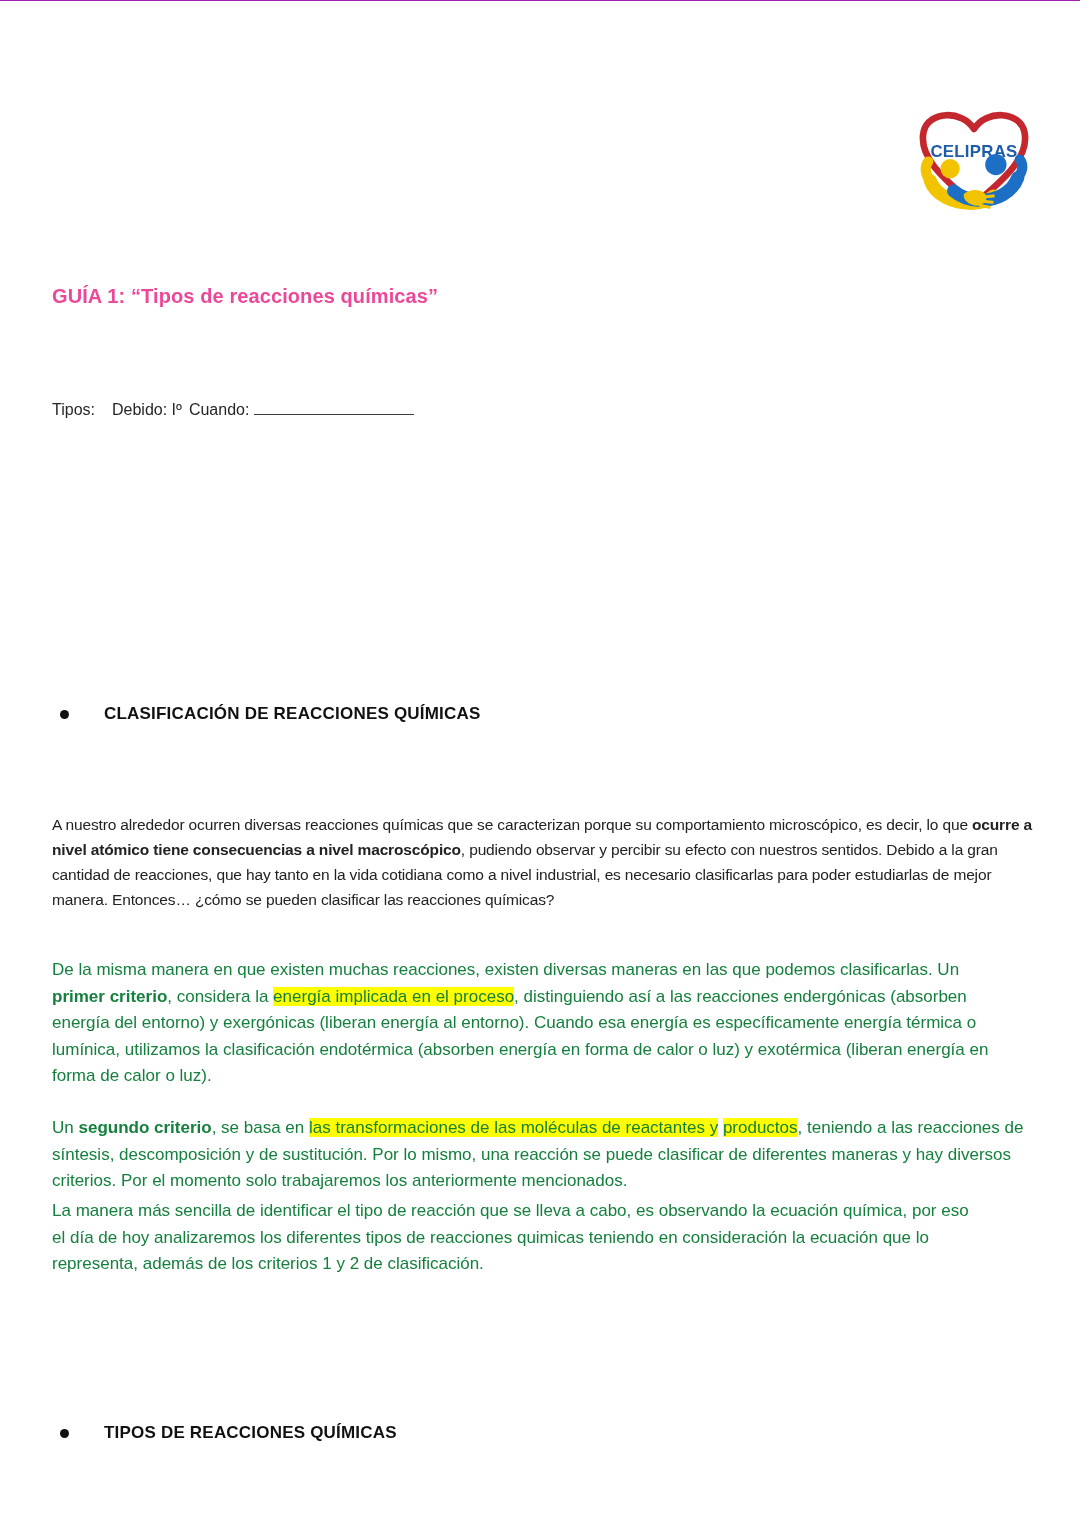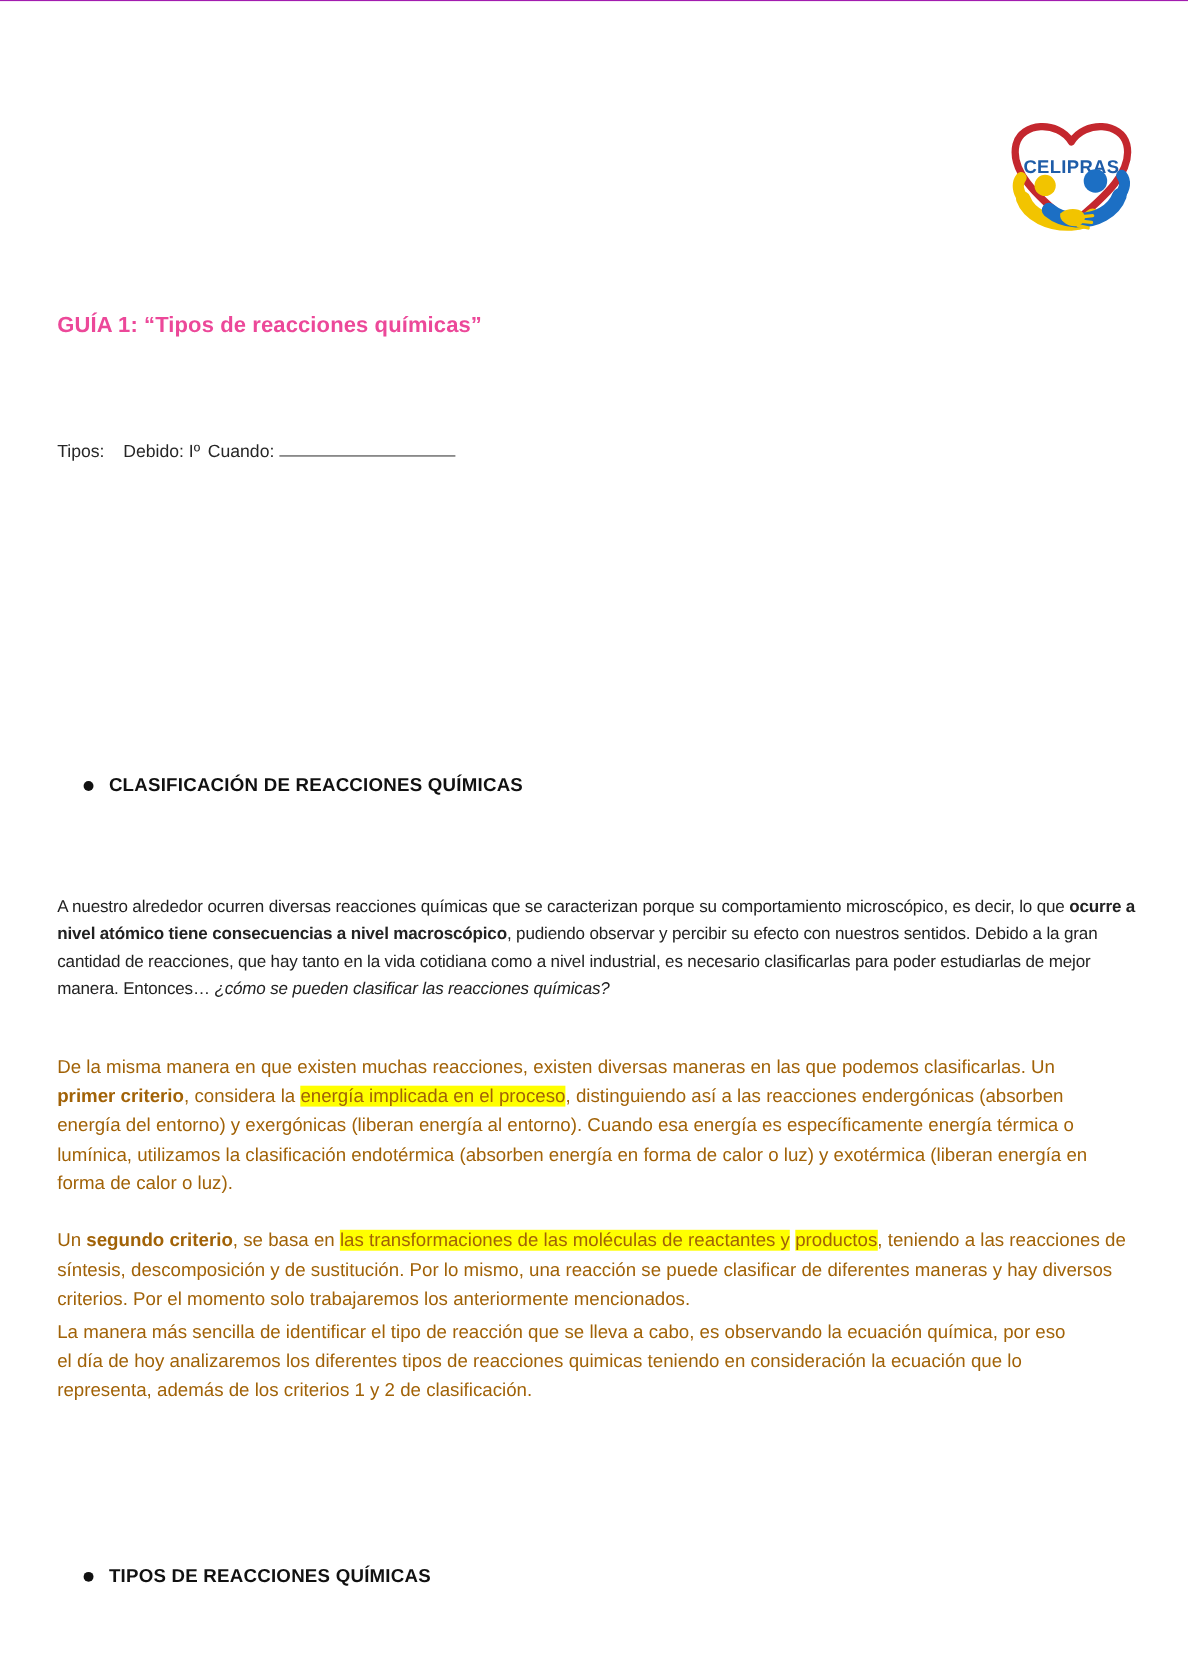--- a/index.html
+++ b/index.html
@@ -45,24 +45,24 @@
   .blank-line{
     display:inline-block;
     width:160px;
     height:17px;
     border-bottom:1.6px solid #3c3c3c;
     vertical-align:baseline;
   }
   
   .heading-bullet{
     position:absolute;
-    left:76px;
+    left:60px;
     display:flex;
     align-items:flex-start;
-    gap:14px;
+    gap:35px;
   }
   .heading-bullet .dot{
     width:9px;height:9px;
     background:#111;
     border-radius:50%;
     margin-top:6px;
     flex:0 0 auto;
   }
   .heading-bullet .heading-text{
     font-size:17px;
@@ -70,40 +70,40 @@
     color:#111;
     letter-spacing:0.2px;
   }
   .h1pos{top:703px;}
   .h2pos{top:1422px;}
   
   .para{
     position:absolute;
     left:52px;
     margin:0;
-    color:#a16207;
+    color:#15803d;
     text-align:left;
   }
   .para-calibri{
     font-size:15.5px;
     line-height:25px;
     letter-spacing:-0.15px;
     color:#222;
   }
   .para-arial{
     font-size:17px;
     line-height:26.5px;
   }
   .p1pos{top:811px;width:986px;}
   .p2pos{top:956px;width:962px;}
   .p3pos{top:1114px;width:984px;}
   .p4pos{top:1197px;width:930px;}
   
   .b{font-weight:bold;}
-  .i{font-style:italic;text-align:center;}
+  .i{text-align:center;}
   .h{background:var(--hl,#ffff00);}
 </style>
 </head>
 <body>
 
 <div class="page">
 
   <div class="logo">
     <svg viewBox="0 0 120 114" aria-hidden="true">
       <path d="M60 99 C28 73 5 51 10.5 27.5 C15 7.5 48 5.5 60 25 C72 5.5 105 7.5 109.5 27.5 C115 51 92 73 60 99 Z" fill="none" stroke="#C4272E" stroke-width="6.5" stroke-linejoin="round"></path>

